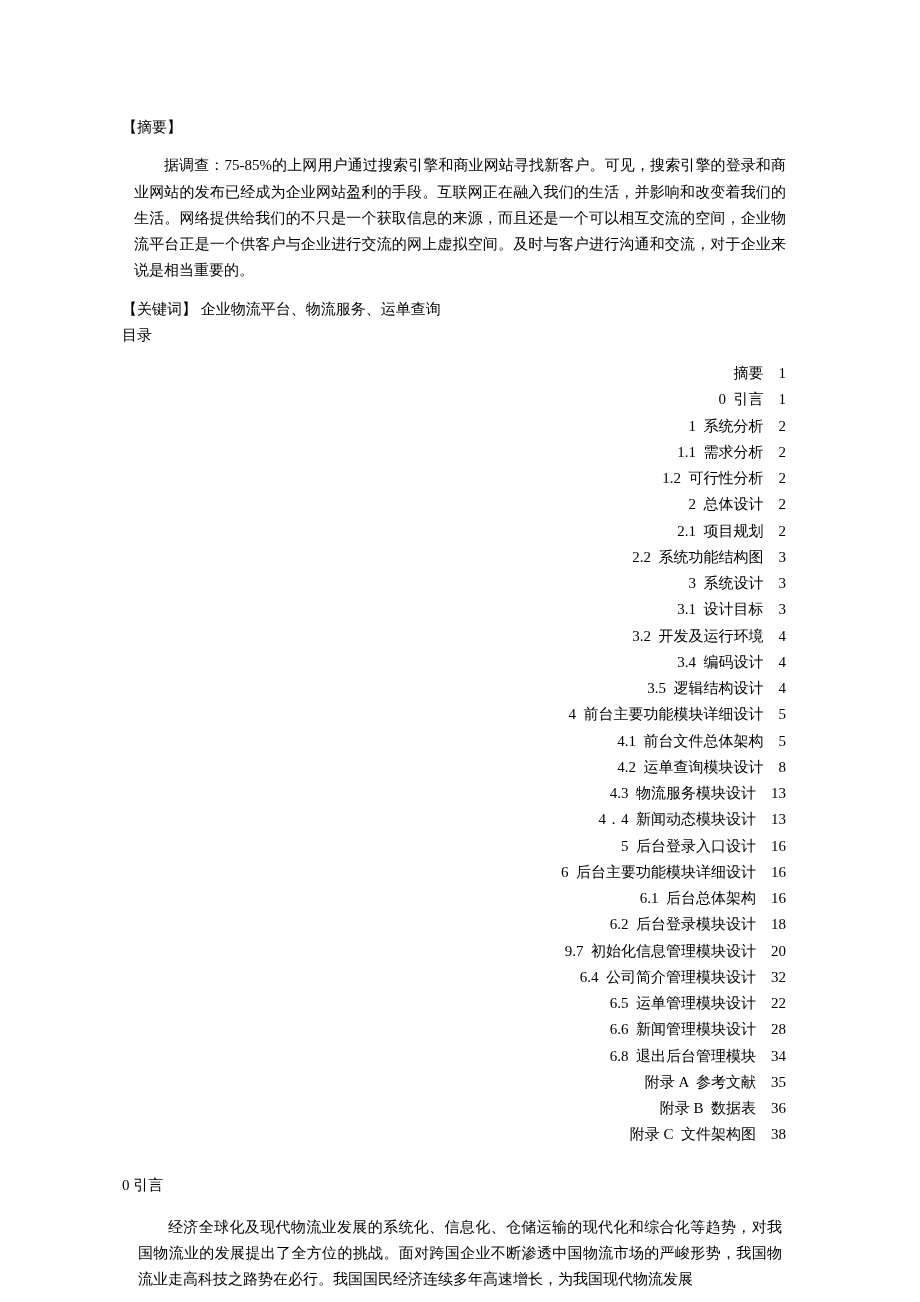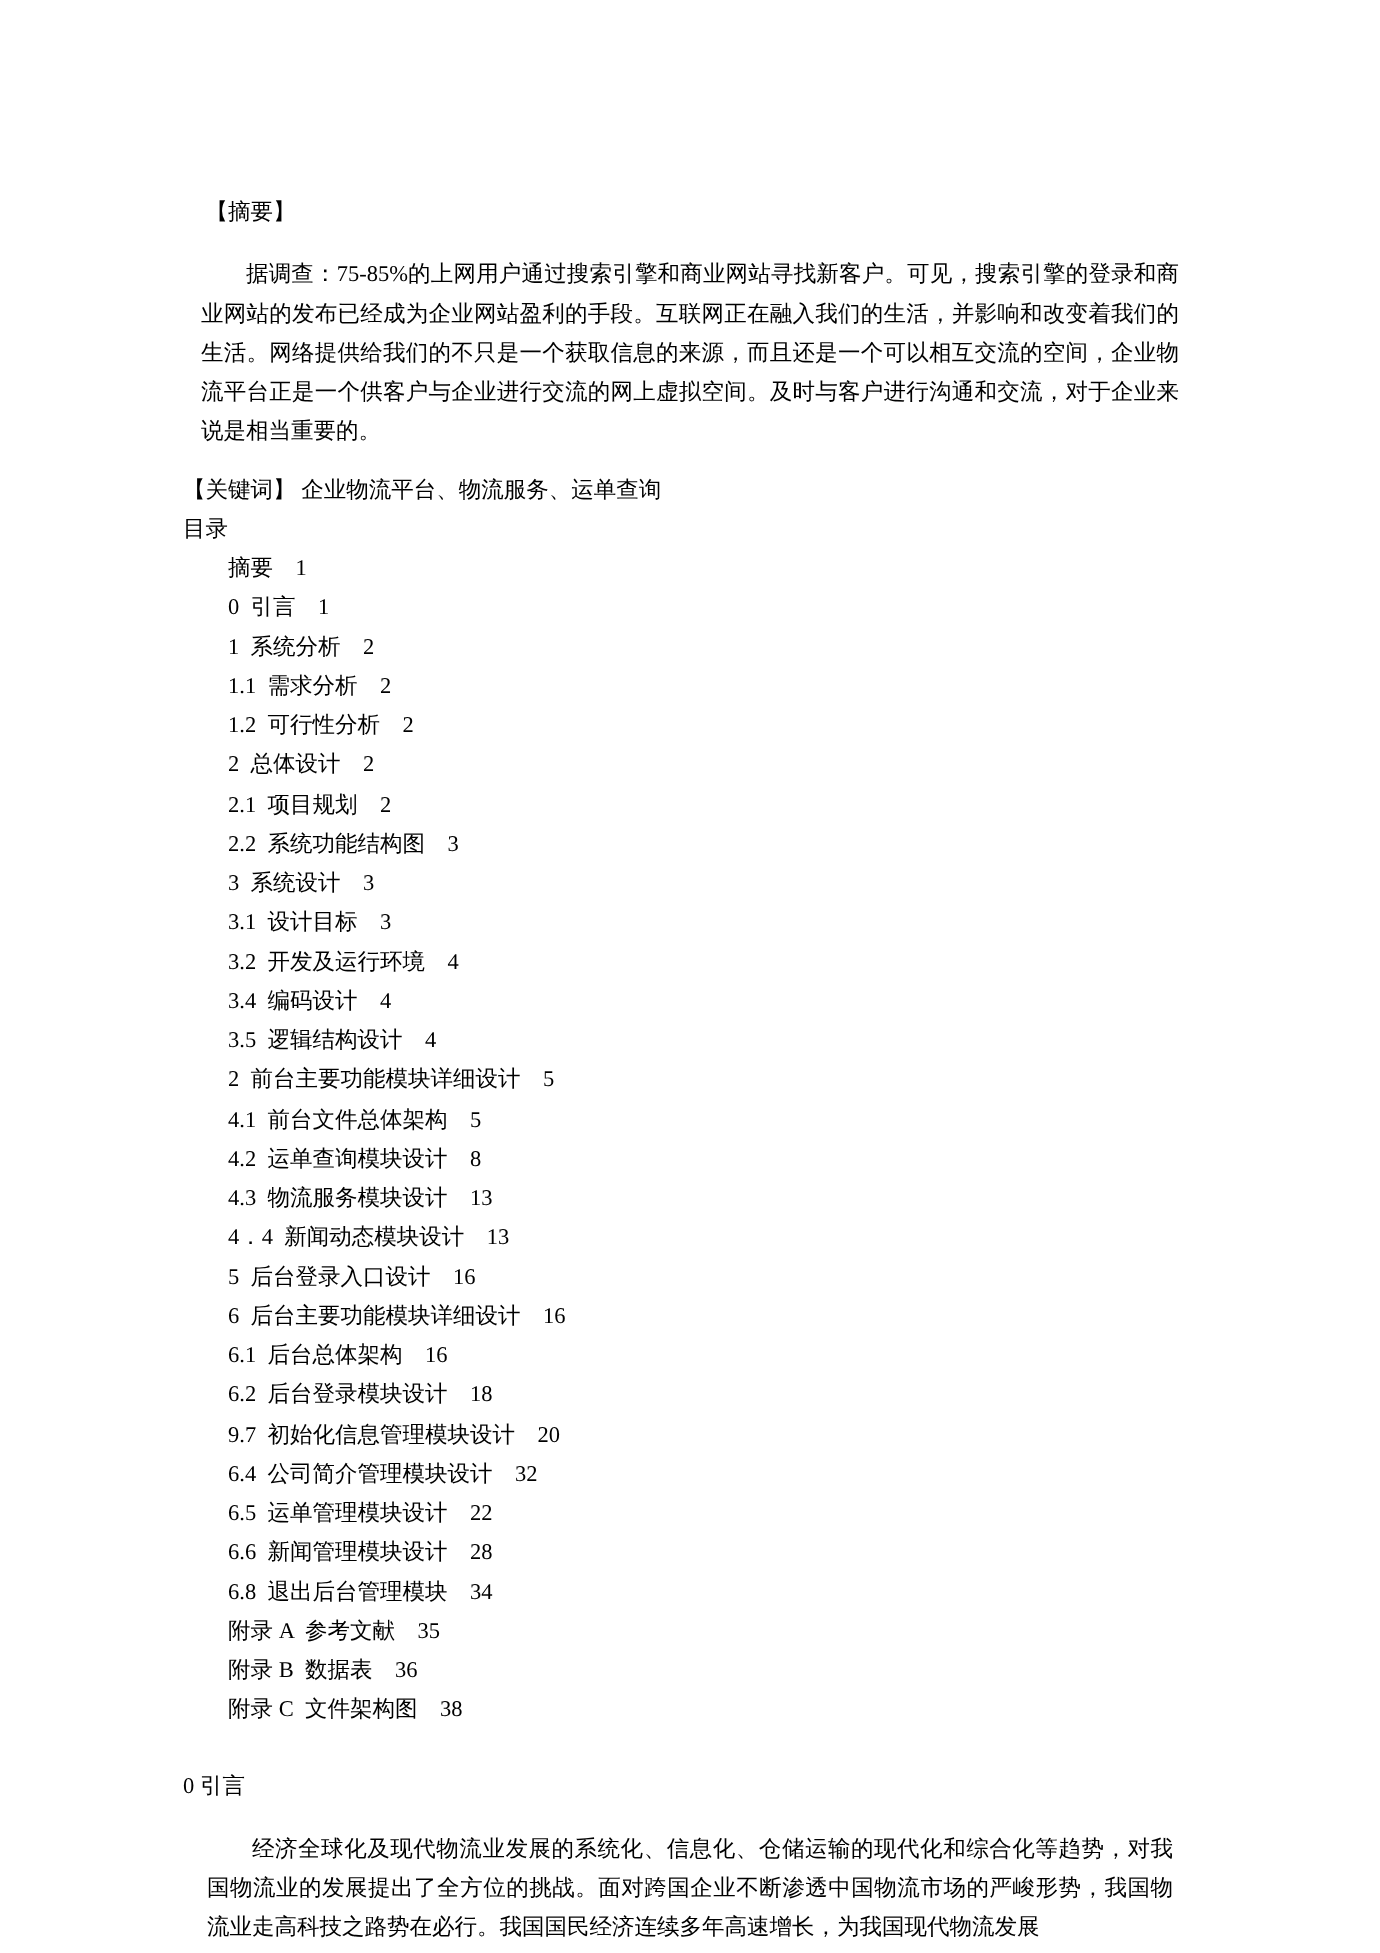--- a/index.html
+++ b/index.html
@@ -11,35 +11,36 @@
     color: #000000;
     line-height: 1.75;
   }
   .page {
     width: 920px;
     min-height: 1302px;
     box-sizing: border-box;
     padding: 114px 122px 60px 122px;
   }
   .section-heading {
-    margin: 15px;
+    margin: 0;
   }
   .abstract-body {
     text-indent: 2em;
     margin: 12px;
     text-align: justify;
   }
   .keywords-line {
     margin: 0;
   }
   .toc-heading {
     margin: 0;
   }
   .toc {
-    margin: 0;
+    margin: 12px;
+    text-align: right;
   }
   .toc-item {
     padding-left: 2em;
     white-space: pre;
   }
   .intro-heading {
     margin: 0;
     margin-top: 1.6em;
   }
   .intro-body {
@@ -69,21 +70,21 @@
       <div class="toc-item"><span>1.1  需求分析</span>    <span>2</span></div>
       <div class="toc-item"><span>1.2  可行性分析</span>    <span>2</span></div>
       <div class="toc-item"><span>2  总体设计</span>    <span>2</span></div>
       <div class="toc-item"><span>2.1  项目规划</span>    <span>2</span></div>
       <div class="toc-item"><span>2.2  系统功能结构图</span>    <span>3</span></div>
       <div class="toc-item"><span>3  系统设计</span>    <span>3</span></div>
       <div class="toc-item"><span>3.1  设计目标</span>    <span>3</span></div>
       <div class="toc-item"><span>3.2  开发及运行环境</span>    <span>4</span></div>
       <div class="toc-item"><span>3.4  编码设计</span>    <span>4</span></div>
       <div class="toc-item"><span>3.5  逻辑结构设计</span>    <span>4</span></div>
-      <div class="toc-item"><span>2  前台主要功能模块详细设计</span>    <span>5</span></div>
+      <div class="toc-item"><span>4  前台主要功能模块详细设计</span>    <span>5</span></div>
       <div class="toc-item"><span>4.1  前台文件总体架构</span>    <span>5</span></div>
       <div class="toc-item"><span>4.2  运单查询模块设计</span>    <span>8</span></div>
       <div class="toc-item"><span>4.3  物流服务模块设计</span>    <span>13</span></div>
       <div class="toc-item"><span>4．4  新闻动态模块设计</span>    <span>13</span></div>
       <div class="toc-item"><span>5  后台登录入口设计</span>    <span>16</span></div>
       <div class="toc-item"><span>6  后台主要功能模块详细设计</span>    <span>16</span></div>
       <div class="toc-item"><span>6.1  后台总体架构</span>    <span>16</span></div>
       <div class="toc-item"><span>6.2  后台登录模块设计</span>    <span>18</span></div>
       <div class="toc-item"><span>9.7  初始化信息管理模块设计</span>    <span>20</span></div>
       <div class="toc-item"><span>6.4  公司简介管理模块设计</span>    <span>32</span></div>

